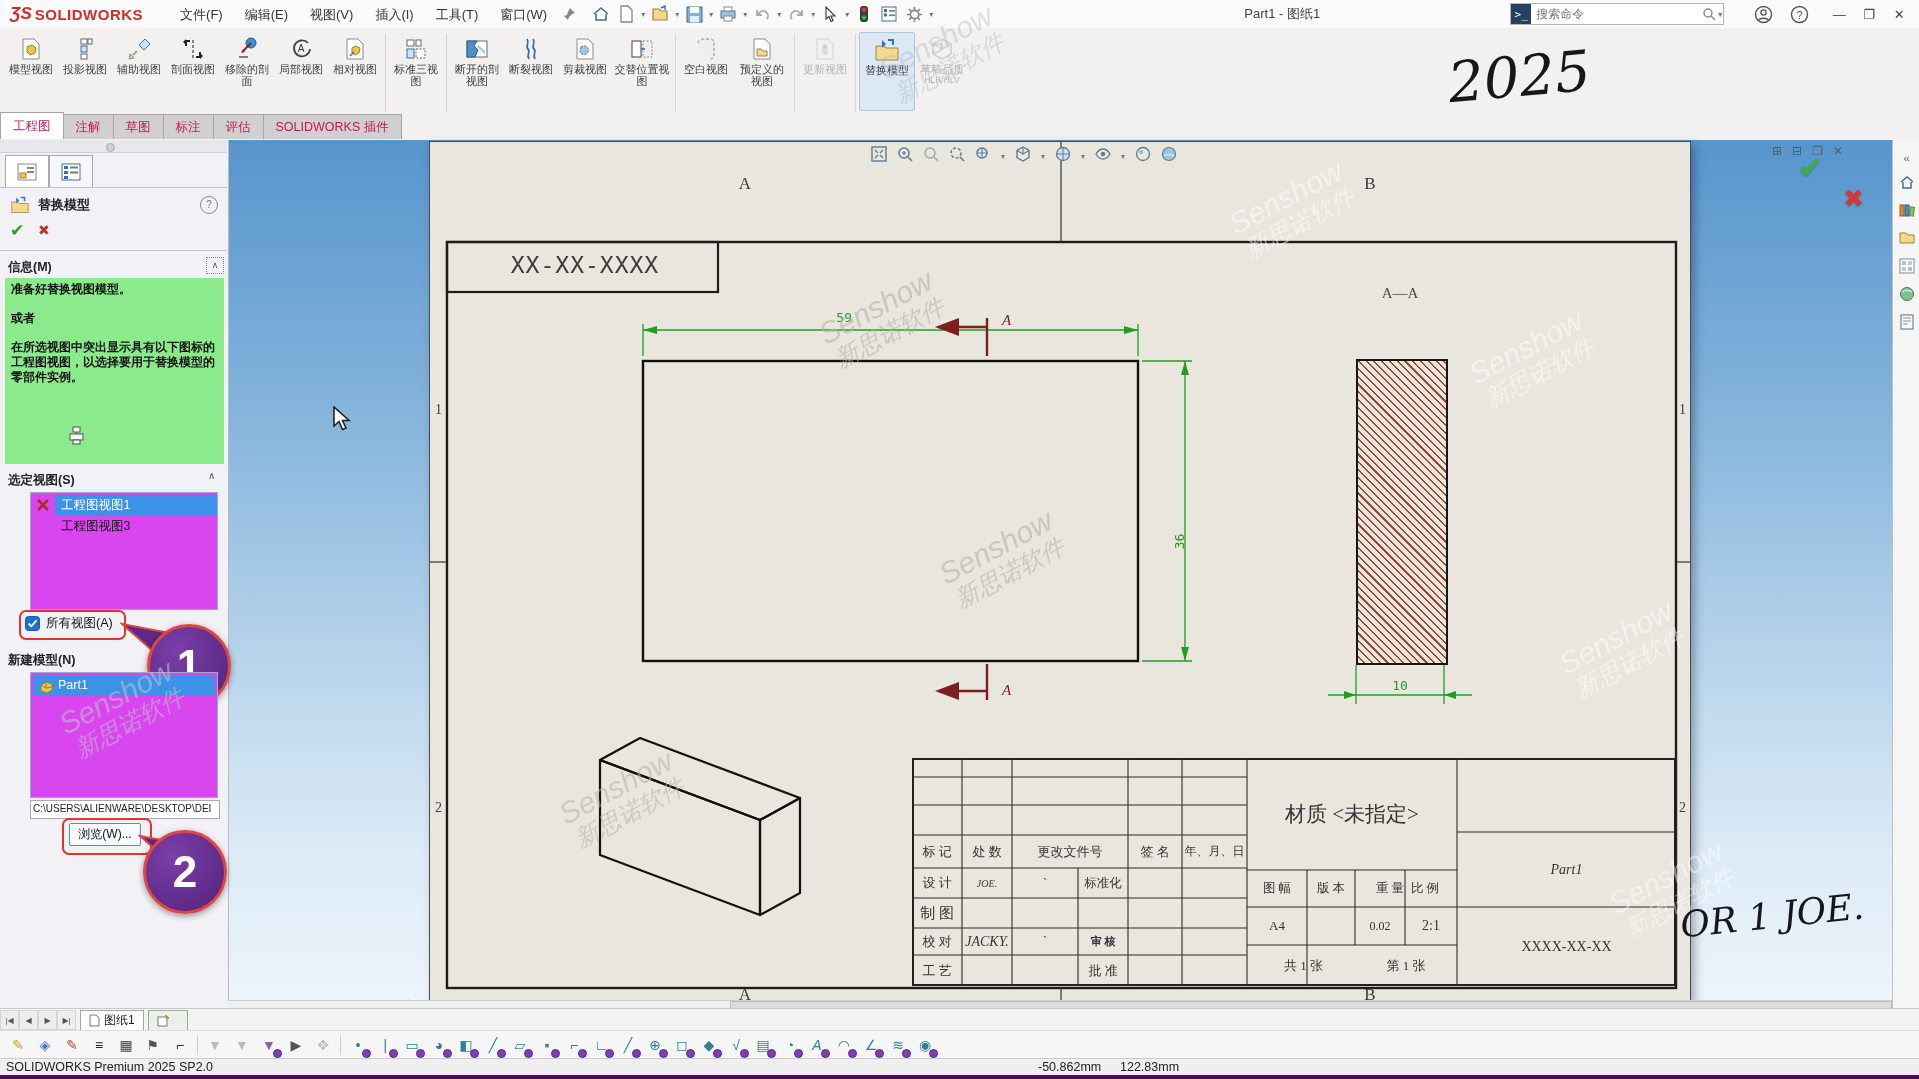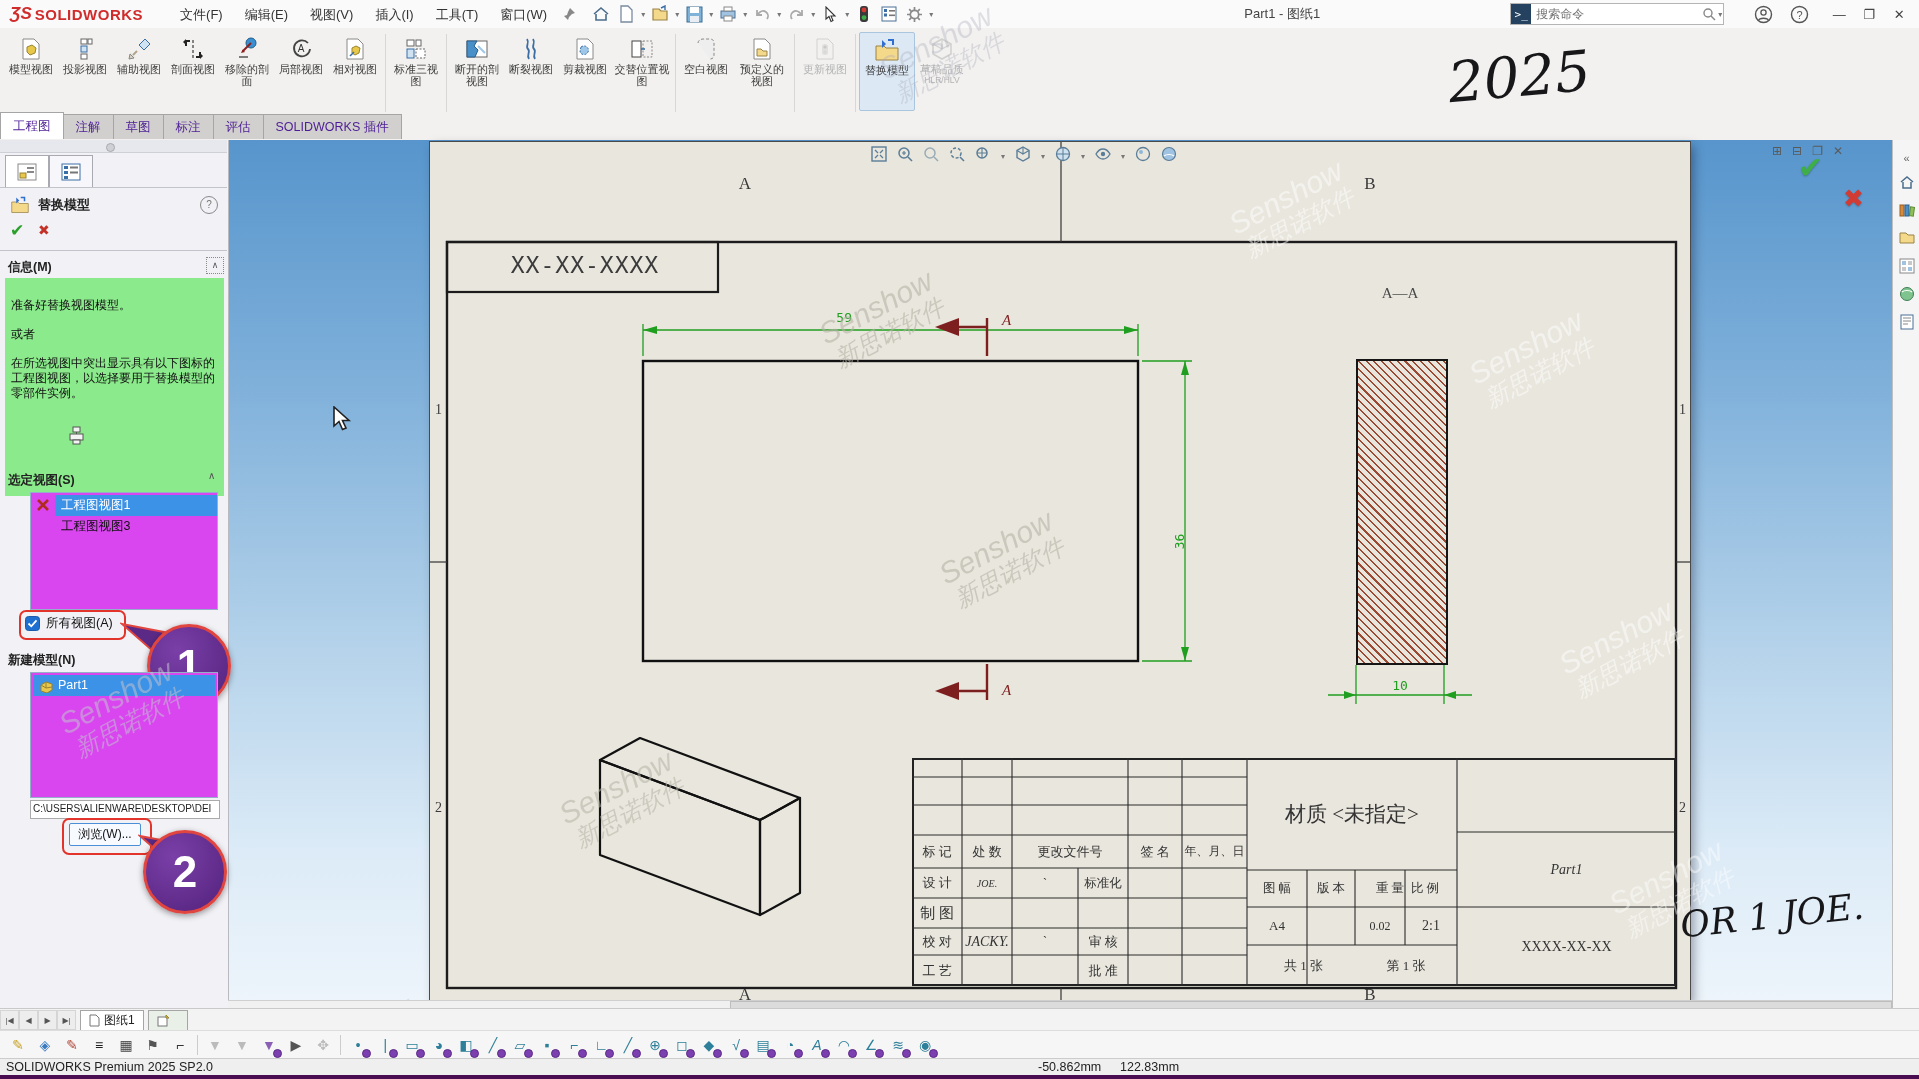--- a/index.html
+++ b/index.html
@@ -24,27 +24,27 @@
   #ribbon-buttons{position:absolute;left:4px;top:4px;display:flex;align-items:flex-start;}
   .rbtn{width:52px;min-height:74px;display:flex;flex-direction:column;align-items:center;padding:3px 1px 0 1px;border-radius:2px;}
   .rbtn .ric{height:28px;display:flex;align-items:center;justify-content:center;}
   .rbtn .rlabel{font-size:11px;line-height:12px;color:#3c3c3c;text-align:center;width:48px;}
   .rbtn.disabled .rlabel{color:#b3b3b3;}
   .rbtn.active{background:#dce9f5;border:1px solid #a9c6de;}
   .rbtn .rsub{font-size:8.5px;color:#b3b3b3;}
   .rsep{width:1px;background:#d8d7d5;height:78px;margin:2px 3px 0 3px;}
   
   #tabstrip{left:0;top:112px;width:1919px;height:28px;}
-  .cmtab{display:inline-block;height:24px;line-height:24px;font-size:12.5px;color:#4c1d95;background:#d2d0ce;border:1px solid #a5a5a5;border-bottom:none;padding:0 12px;margin-right:-1px;vertical-align:bottom;}
+  .cmtab{display:inline-block;height:24px;line-height:24px;font-size:12.5px;color:#be185d;background:#d2d0ce;border:1px solid #a5a5a5;border-bottom:none;padding:0 12px;margin-right:-1px;vertical-align:bottom;}
   .cmtab.active{background:#fff;height:26px;line-height:26px;}
   
   #panel{left:0;top:140px;width:228px;height:868px;background:#f1f1f6;border-right:1px solid #b9b9c2;}
   .p-section-title{font-size:12.5px;font-weight:bold;color:#222;}
   .collapse-box{width:16px;height:15px;border:1px dotted #8a8a8a;font-size:9px;color:#555;text-align:center;line-height:14px;}
-  .green-box{background:#8bea8b;color:#143c14;font-size:12px;line-height:15px;padding:20px 6px;}
+  .green-box{background:#8bea8b;color:#143c14;font-size:12px;line-height:15px;padding:4px 6px;font-weight:bold;}
   .green-box p{margin:0 0 14px 0;color:#111;}
   .listbox{background:#d946ef;border:1px solid #94b0c8;}
   .lrow-sel{background:#3c92e6;color:#fff;font-size:12.5px;line-height:21px;padding-left:6px;}
   .lrow{color:#111;font-size:12.5px;line-height:21px;padding-left:6px;}
   .red-callout{border:2.5px solid #e3342b;border-radius:7px;}
   .pcirc{width:78px;height:78px;border-radius:50%;background:radial-gradient(circle at 35% 30%,#7a3fa8,#53227c);border:3px solid #e0453f;color:#fff;font-size:44px;font-weight:bold;display:flex;align-items:center;justify-content:center;box-shadow:0 2px 6px rgba(0,0,0,.4);}
   .ptab{width:42px;height:32px;border:1px solid #a9a9b2;border-bottom:none;background:#f7f7fb;display:flex;align-items:center;justify-content:center;}
   
   #viewport{left:228px;top:140px;width:1664px;height:868px;background:linear-gradient(180deg,#5795cc 0%,#7fb0da 28%,#b4d2ea 58%,#dcebf7 82%,#eef5fb 100%);overflow:hidden;}
   #sheet{left:430px;top:142px;width:1260px;height:860px;background:#e9e6dd;outline:1px solid #4a4a4a;box-shadow:4px 4px 10px rgba(0,0,30,.35);}
@@ -496,21 +496,21 @@
     <span class="tb-cell" style="left:216px;top:77px;width:54px;height:33px;font-size:13px;">签 名</span>
     <span class="tb-cell" style="left:270px;top:77px;width:65px;height:33px;font-size:12px;">年、月、日</span>
     <span class="tb-cell" style="left:0;top:110px;width:50px;height:30px;font-size:13px;">设 计</span>
     <span class="tb-cell" style="left:50px;top:110px;width:50px;height:30px;font-size:10px;font-style:italic;">JOE.</span>
     <span class="tb-cell" style="left:100px;top:110px;width:66px;height:30px;font-size:12px;">`</span>
     <span class="tb-cell" style="left:166px;top:110px;width:50px;height:30px;font-size:12.5px;">标准化</span>
     <span class="tb-cell" style="left:0;top:140px;width:50px;height:30px;font-size:15px;">制 图</span>
     <span class="tb-cell" style="left:0;top:170px;width:50px;height:27px;font-size:13px;">校 对</span>
     <span class="tb-cell" style="left:50px;top:170px;width:50px;height:27px;font-size:14px;font-style:italic;">JACKY.</span>
     <span class="tb-cell" style="left:100px;top:170px;width:66px;height:27px;font-size:12px;">`</span>
-    <span class="tb-cell" style="left:166px;top:170px;width:50px;height:27px;font-size:13px;">审 核</span>
+    <span class="tb-cell" style="left:166px;top:170px;width:50px;height:27px;font-size:11px;font-weight:bold;">审 核</span>
     <span class="tb-cell" style="left:0;top:197px;width:50px;height:31px;font-size:13px;">工 艺</span>
     <span class="tb-cell" style="left:166px;top:197px;width:50px;height:31px;font-size:13px;">批 准</span>
     <span class="tb-cell" style="left:335px;top:0;width:210px;height:112px;font-size:21px;">材质 &lt;未指定&gt;</span>
     <span class="tb-cell" style="left:545px;top:74px;width:219px;height:75px;font-size:14px;font-style:italic;">Part1</span>
     <span class="tb-cell" style="left:545px;top:149px;width:219px;height:79px;font-size:14px;">XXXX-XX-XX</span>
     <span class="tb-cell" style="left:335px;top:112px;width:60px;height:37px;font-size:12.5px;">图 幅</span>
     <span class="tb-cell" style="left:395px;top:112px;width:48px;height:37px;font-size:12.5px;">版 本</span>
     <span class="tb-cell" style="left:443px;top:112px;width:70px;height:37px;font-size:12.5px;">重 量</span>
     <span class="tb-cell" style="left:493px;top:112px;width:40px;height:37px;font-size:12.5px;">比 例</span>
     <span class="tb-cell" style="left:335px;top:149px;width:60px;height:38px;font-size:13px;">A4</span>

